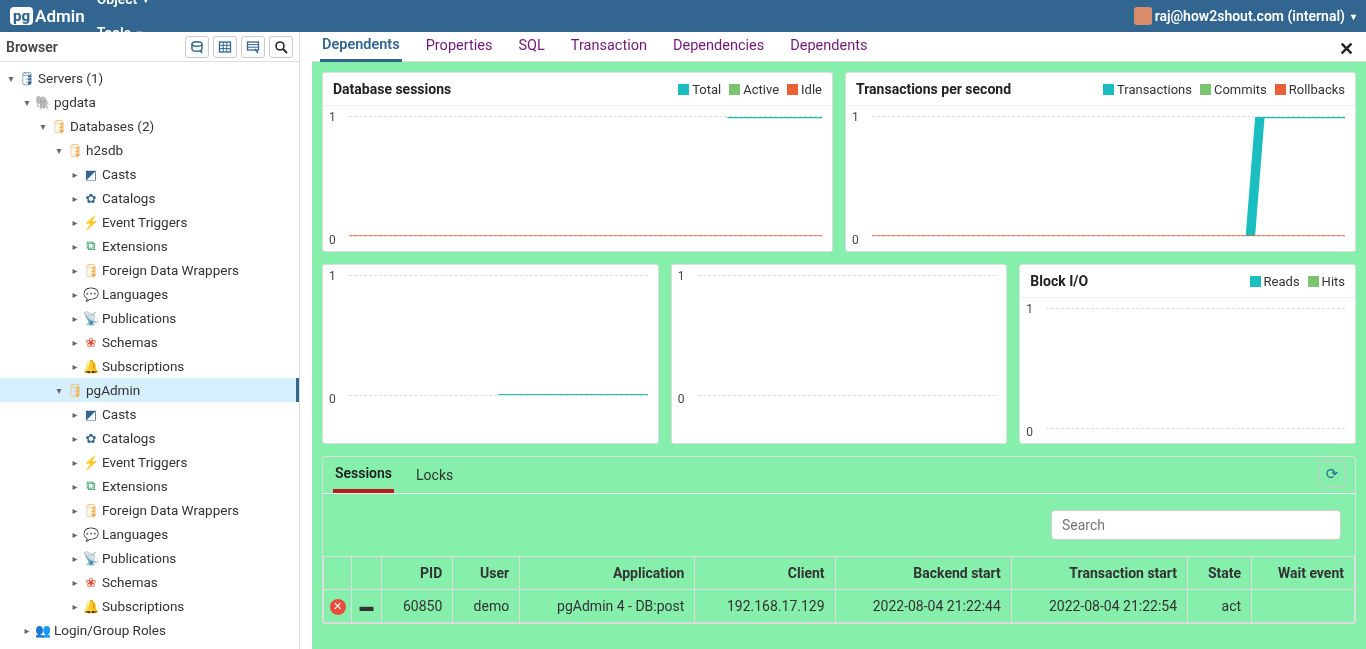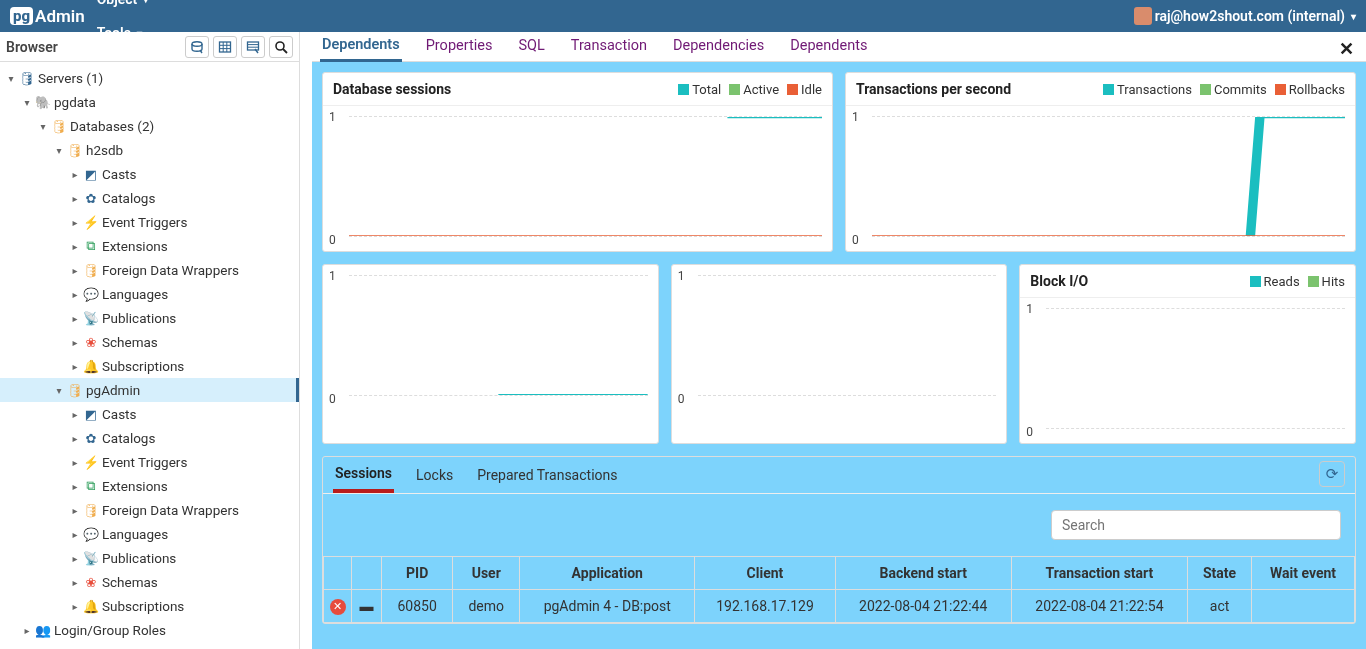--- a/index.html
+++ b/index.html
@@ -26,21 +26,21 @@
 .exp { width: 14px; font-size: 10px; color: #666; text-align: center; flex-shrink:0;}
 .ico { width: 18px; display: inline-flex; justify-content: center; align-items: center; font-size: 13px; flex-shrink:0;}
 .lbl { margin-left: 2px; color: #333; font-size: 13.5px;}
 .c-server{color:#326690;} .c-db{color:#f0ad4e;} .c-ele{color:#326690;} .c-ext{color:#2e9e5b;} .c-lang{color:#f0ad4e;} .c-fdw{color:#f0ad4e;} .c-sub{color:#f07846;} .c-sch{color:#e84e3c;} .c-roles{color:#326690;}
 
 .content { flex: 1; display: flex; flex-direction: column; position:relative;}
 .tabs { height: 30px; display: flex; align-items: center; border-bottom: 1px solid #ddd; padding-left: 8px; gap: 22px; }
 .tab { font-size: 14.5px; color: #701a75; padding: 4px 2px 6px; cursor: pointer; }
 .tab.active { color: #326690; font-weight: 600; border-bottom: 3px solid #326690; }
 .tab-close { position:absolute; right:12px; top:6px; font-size:18px; font-weight:700; cursor:pointer; color:#222;}
-.dash { flex: 1; overflow: auto; padding: 10px 10px 0 10px; background:#7dd3fc;}
+.dash { flex: 1; overflow: auto; padding: 10px 10px 0 10px; background:#86efac;}
 .row { display: flex; gap: 12px; margin-bottom: 12px; }
 .card { border: 1px solid #ddd; border-radius: 3px; flex: 1; background:#fff;}
 .card-hdr { display: flex; align-items: center; justify-content: space-between; padding: 8px 10px; border-bottom: 1px solid #eee; }
 .card-title { font-weight: 700; color: #222; font-size: 14px;}
 .legend { display: flex; gap: 8px; font-size: 13px; }
 .leg { display: flex; align-items: center; gap: 3px; color:#333;}
 .sw { width: 11px; height: 11px; display: inline-block; }
 .chart { height: 145px; position: relative; padding: 5px 10px 4px 24px; }
 .chart.small { height: 145px; }
 .ylab { position: absolute; left: 6px; font-size: 12px; color: #444; }
@@ -49,21 +49,21 @@
 .row3 .card { flex:1; }
 .activity-card{ border:1px solid #ddd; border-radius:3px;}
 .act-hdr{ padding:8px 10px; font-weight:700; font-size:14px; border-bottom:1px solid #eee;}
 .subtabs{ display:flex; align-items:center; padding:0 10px; gap:20px; border-bottom:1px solid #eee; position:relative;}
 .subtab{ padding:8px 2px; font-size:14px; color:#333; cursor:pointer;}
 .subtab.active{ color:#222; font-weight:600; border-bottom:4px solid #b91c1c;}
 .refresh{ position:absolute; right:10px; top:4px; width:26px; height:26px; border:1px solid #ccc; border-radius:4px; display:flex; align-items:center; justify-content:center; font-size:15px; cursor:pointer; color:#326690;}
 .search-wrap{ display:flex; justify-content:flex-end; padding:16px 14px;}
 .search{ width:290px; height:30px; border:1px solid #ccc; border-radius:4px; padding:0 10px; font-size:14px;}
 .tbl{ width:100%; border-collapse:collapse; border-top:1px solid #ddd;}
-.tbl th, .tbl td{ border:1px solid #ddd; padding:8px 10px; font-size:14px; text-align:center; color:#333;}
+.tbl th, .tbl td{ border:1px solid #ddd; padding:8px 10px; font-size:14px; text-align:right; color:#333;}
 .tbl th{ font-weight:700;}
 .tbl th:first-child, .tbl td:first-child{ width:28px; text-align:center; padding:4px;}
 .tbl th:nth-child(2), .tbl td:nth-child(2){ width:30px; text-align:center; padding:4px;}
 .red-dot{ display:inline-block; width:16px; height:16px; background:#e74c3c; border-radius:50%; color:#fff; font-size:11px; line-height:16px; text-align:center;}
 svg{display:block;}
 </style>
 </head>
 <body>
 
 <div class="topbar">
@@ -354,21 +354,20 @@
               <span class="ylab y1">1</span>
               <span class="ylab y0">0</span>
               <div class="plot"></div>
             </div>
         </div>
       </div>
       <div class="activity-card">
         <div class="subtabs" id="subtabs">
           <div class="subtab active">Sessions</div>
             <div class="subtab">Locks</div>
-            <div class="subtab">Prepared Transactions</div>
             <div class="refresh">⟳</div>
         </div>
         <div class="search-wrap">
             <input class="search" placeholder="Search" style="">
           </div>
         <table class="tbl">
           <thead>
               <tr id="thr">
                 <th></th>
                 <th></th>

